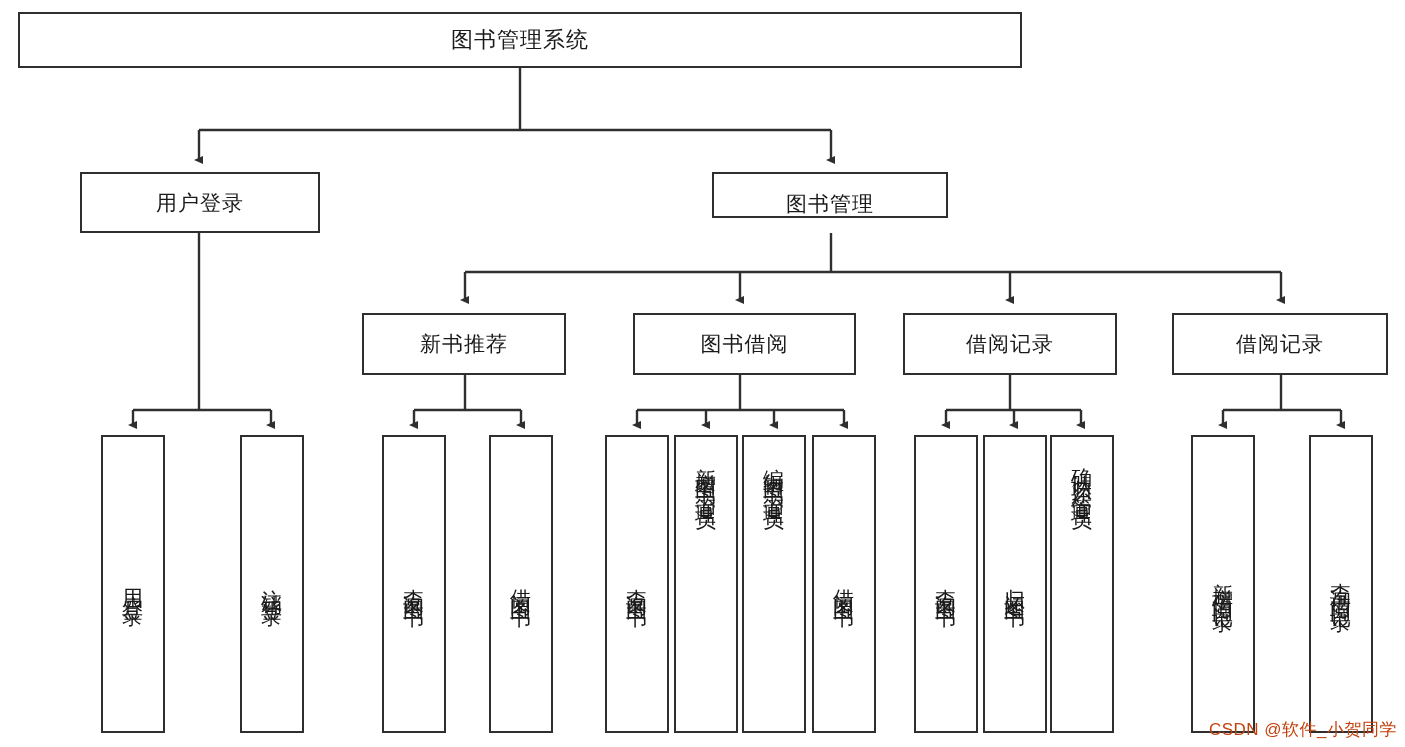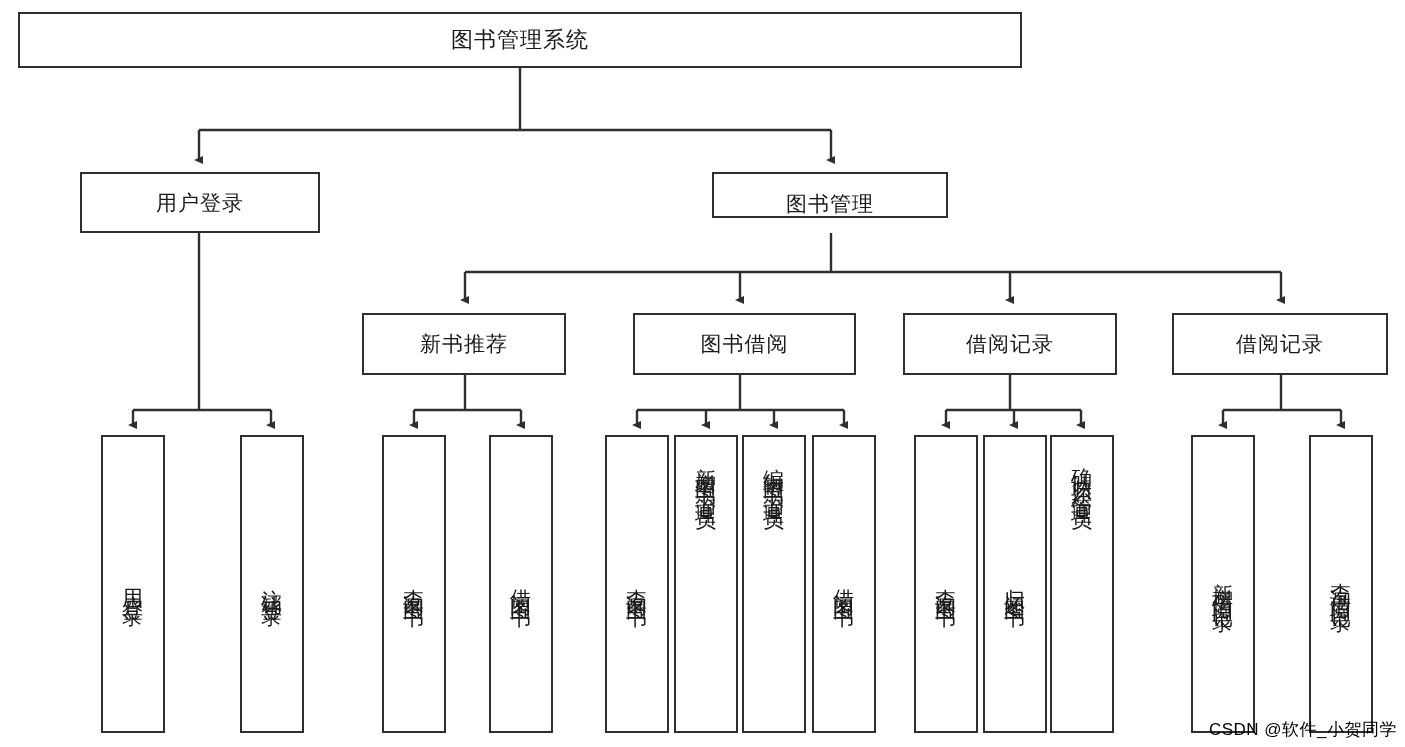--- a/index.html
+++ b/index.html
@@ -59,21 +59,21 @@
   }
   .node.vert.centered {
     align-items: center;
     padding-top: 0;
   }
   .watermark {
     position: absolute;
     right: 8px;
     bottom: 6px;
     font-size: 17px;
-    color: #000000;
+    color: #c2410c;
     letter-spacing: 0.5px;
     white-space: nowrap;
   }
 </style>
 </head>
 <body>
 
 <div id="canvas">
 
   <svg id="edges" viewBox="0 0 1405 747" xmlns="http://www.w3.org/2000/svg">

